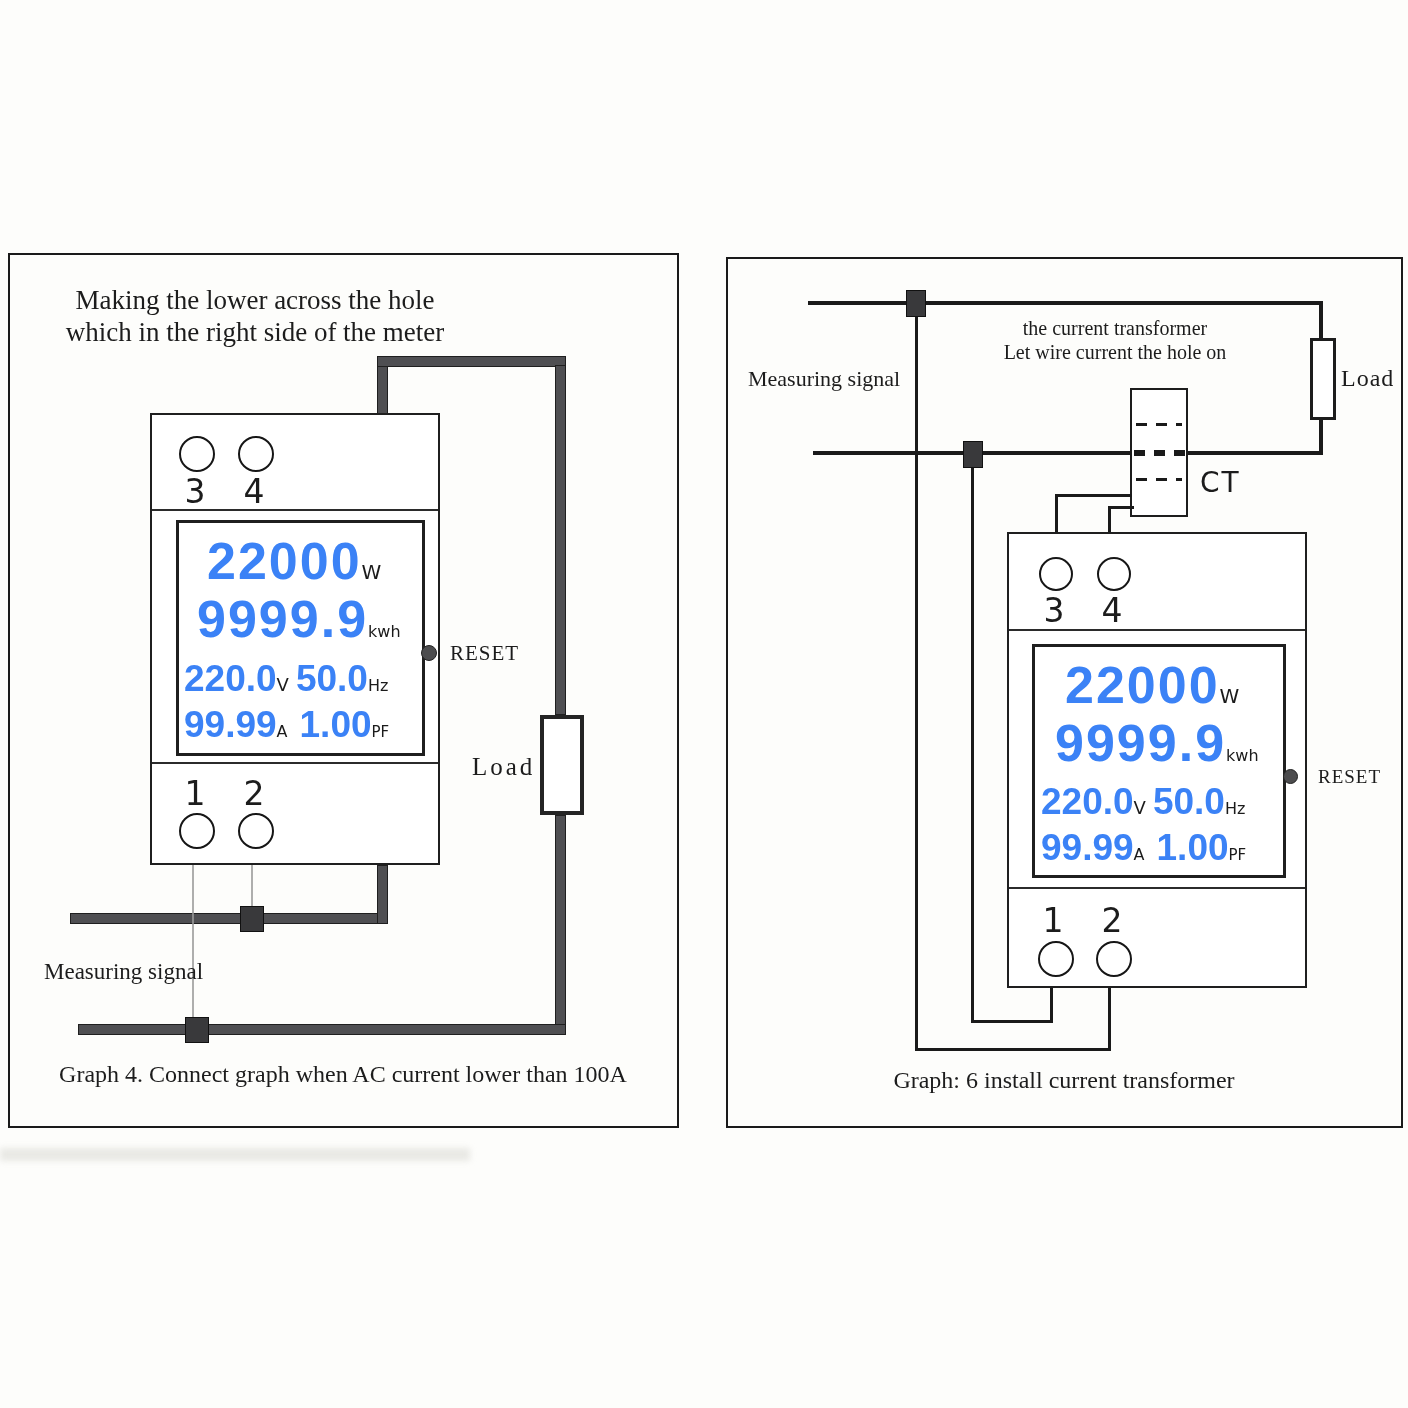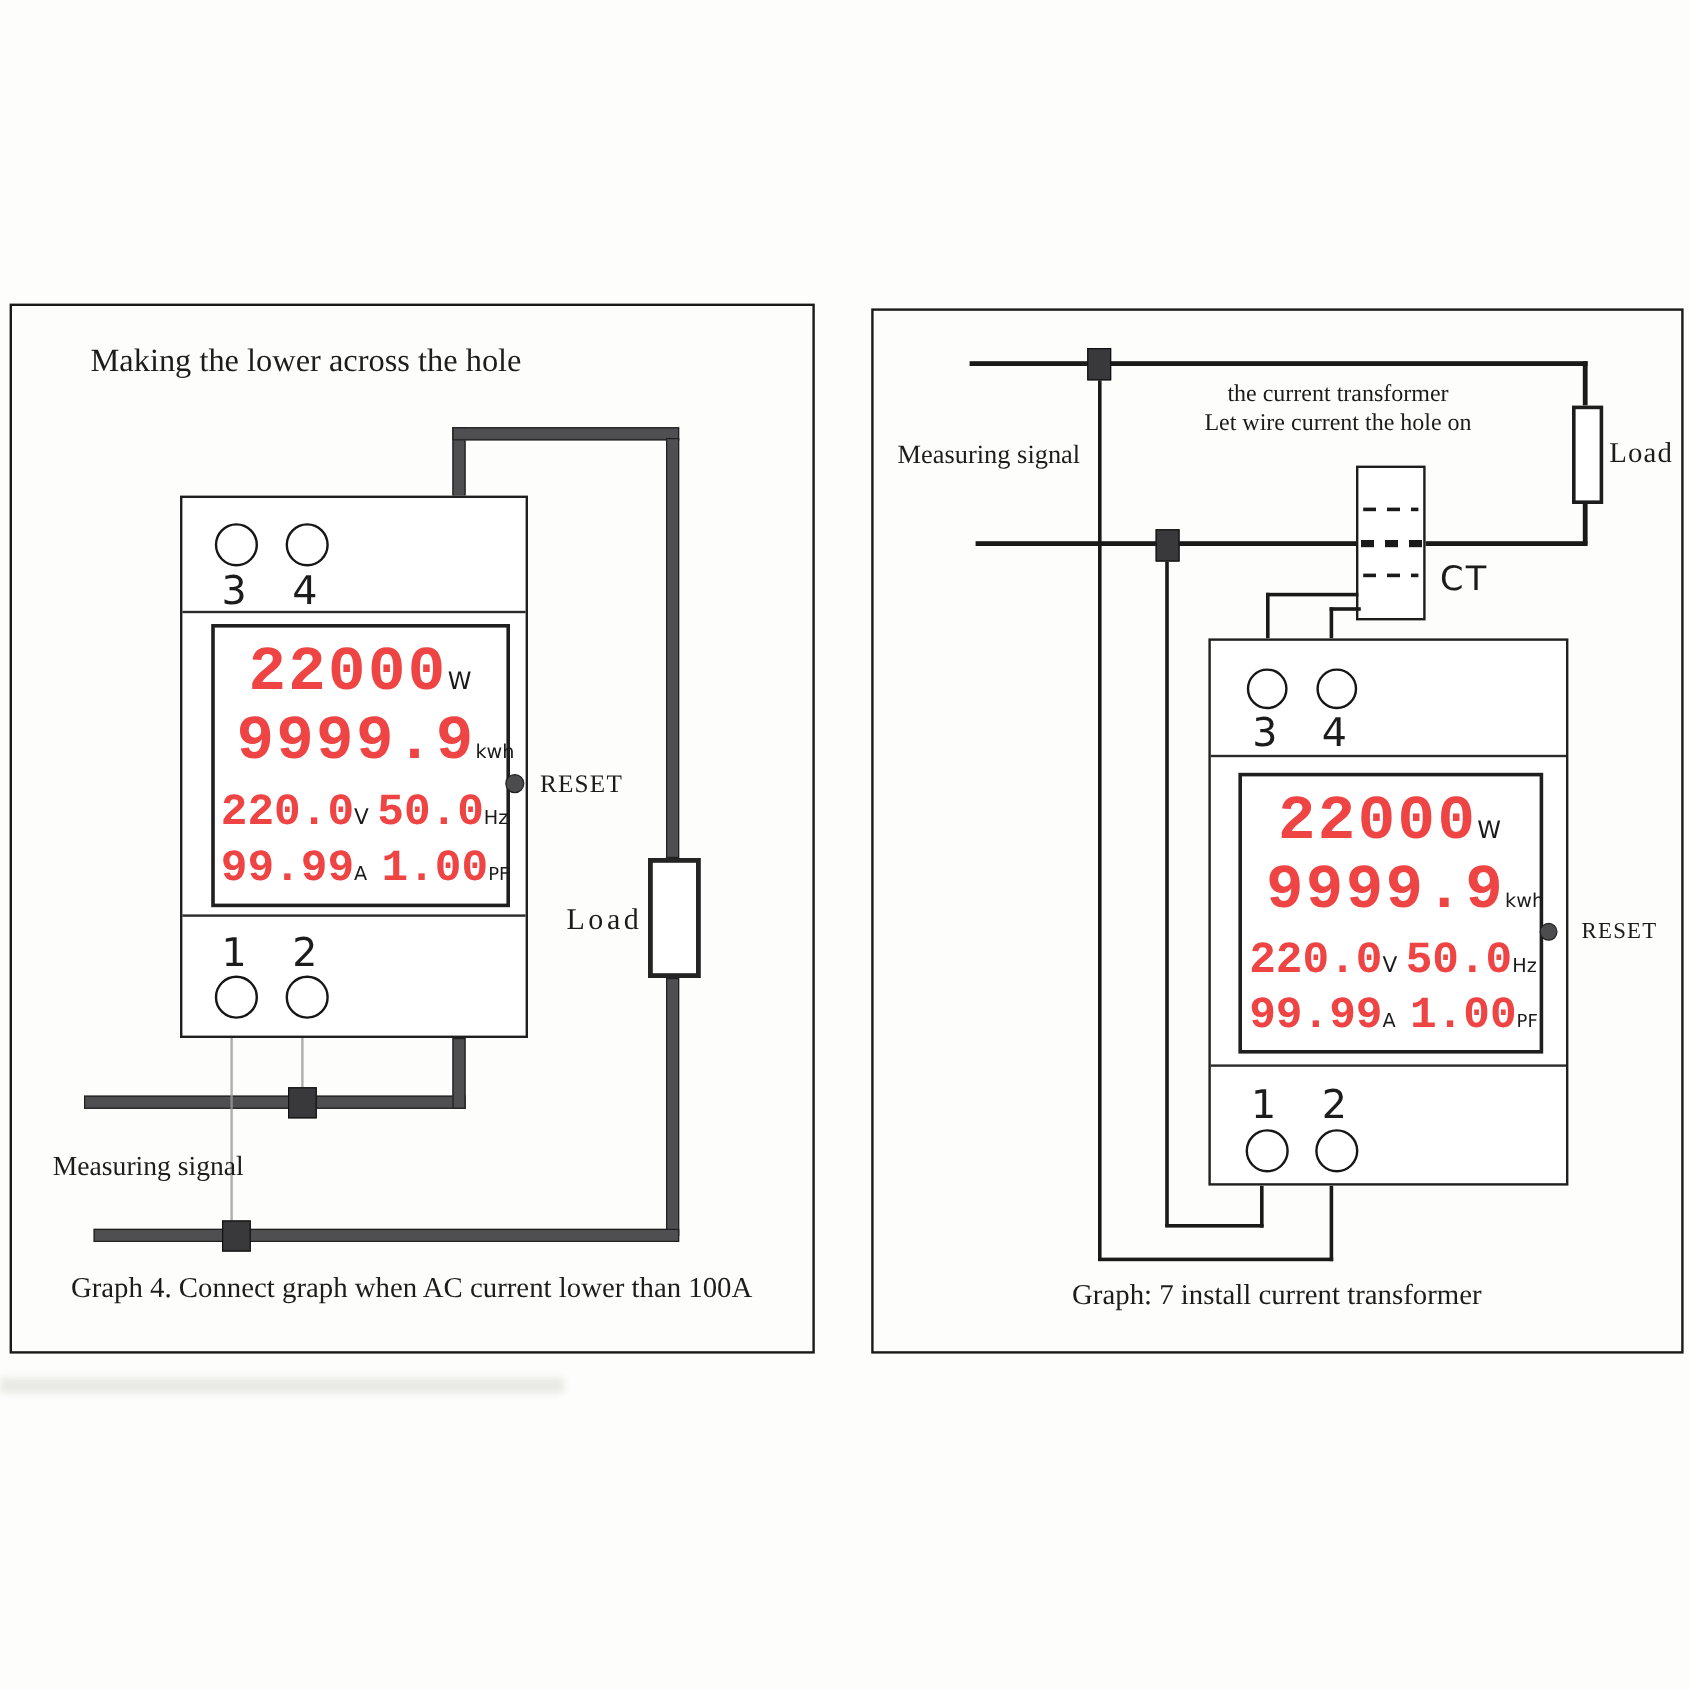--- a/index.html
+++ b/index.html
@@ -15,40 +15,41 @@
   .wire-b{background:#1a1a1a;}
   .connector{background:#39393b;border:1px solid #111;}
   .thinline{background:#9a9a9a;opacity:.8;}
   .meter{border:2.5px solid #1f1f1f;background:#ffffff;}
   .meter .divider{position:absolute;left:0;width:100%;height:2px;background:#2b2b2b;}
   .terminal{position:absolute;border:2.5px solid #161616;border-radius:50%;background:#fff;}
   .tnum{position:absolute;font-family:"DejaVu Sans","Liberation Sans",sans-serif;
         font-size:33px;color:#1c1c1c;transform:translateX(-50%);line-height:1;}
   .lcd{position:absolute;border:3px solid #1f1f1f;background:#fff;}
   .lcdrow{position:absolute;display:flex;align-items:baseline;white-space:nowrap;}
-  .seg{font-family:Liberation Mono, monospace;font-weight:bold;color:#ef4444;line-height:1;}
+  .seg{font-family:Liberation Sans, sans-serif;font-weight:bold;color:#3b82f6;line-height:1;}
   .seg-big{font-size:52px;letter-spacing:2px;}
   .seg-mid{font-size:37px;letter-spacing:0px;}
   .unit{font-family:"DejaVu Sans","Liberation Sans",sans-serif;color:#1b1b1b;line-height:1;}
   .reset-dot{border-radius:50%;background:#4c4c4e;border:1px solid #222;}
   .reset-lbl{font-size:21px;letter-spacing:1px;}
   .loadbox{background:#fff;}
   .txt{position:absolute;line-height:1.2;}
   .ct-dash{background:repeating-linear-gradient(90deg,#1a1a1a 0 11px,transparent 11px 20px);}
   .smudge{background:#d8d8d2;filter:blur(3px);opacity:.55;}
 </style>
 </head>
 <body>
 
 <div class="canvas">
 
   <div class="abs panel" style="left:8px;top:253px;width:671px;height:875px;"></div>
 
   <div class="abs txt" style="left:40px;top:284px;width:430px;text-align:center;font-size:27px;">
     <div>Making the lower across the hole</div>
+    <div>which in the right side of the meter</div>
   </div>
 
   <div class="abs wire-g" style="left:377px;top:356px;width:11px;height:58px;"></div>
   <div class="abs wire-g" style="left:377px;top:356px;width:189px;height:11px;"></div>
   <div class="abs wire-g" style="left:555px;top:365px;width:11px;height:350px;"></div>
   <div class="abs wire-g" style="left:555px;top:815px;width:11px;height:215px;"></div>
   <div class="abs wire-g" style="left:78px;top:1024px;width:488px;height:11px;"></div>
   <div class="abs wire-g" style="left:70px;top:913px;width:318px;height:11px;"></div>
   <div class="abs wire-g" style="left:377px;top:865px;width:11px;height:59px;"></div>
 
@@ -177,16 +178,16 @@
     <div class="tnum" style="left:103px;top:370px;">2</div>
     <div class="terminal" style="left:29px;top:407px;width:32px;height:32px;"></div>
     <div class="terminal" style="left:87px;top:407px;width:32px;height:32px;"></div>
   </div>
 
   <div class="abs reset-dot" style="left:1283px;top:769px;width:15px;height:15px;"></div>
   <div class="abs txt reset-lbl" style="left:1318px;top:766px;font-size:19px;">RESET</div>
 
   <div class="abs txt" style="left:748px;top:366px;font-size:22px;">Measuring signal</div>
 
-  <div class="abs txt" style="left:764px;top:1066px;width:600px;text-align:center;font-size:24px;">Graph: 7 install current transformer</div>
+  <div class="abs txt" style="left:764px;top:1066px;width:600px;text-align:center;font-size:24px;">Graph: 6 install current transformer</div>
 
   <div class="abs smudge" style="left:0px;top:1148px;width:470px;height:13px;"></div>
 </div>
 
 </body></html>

